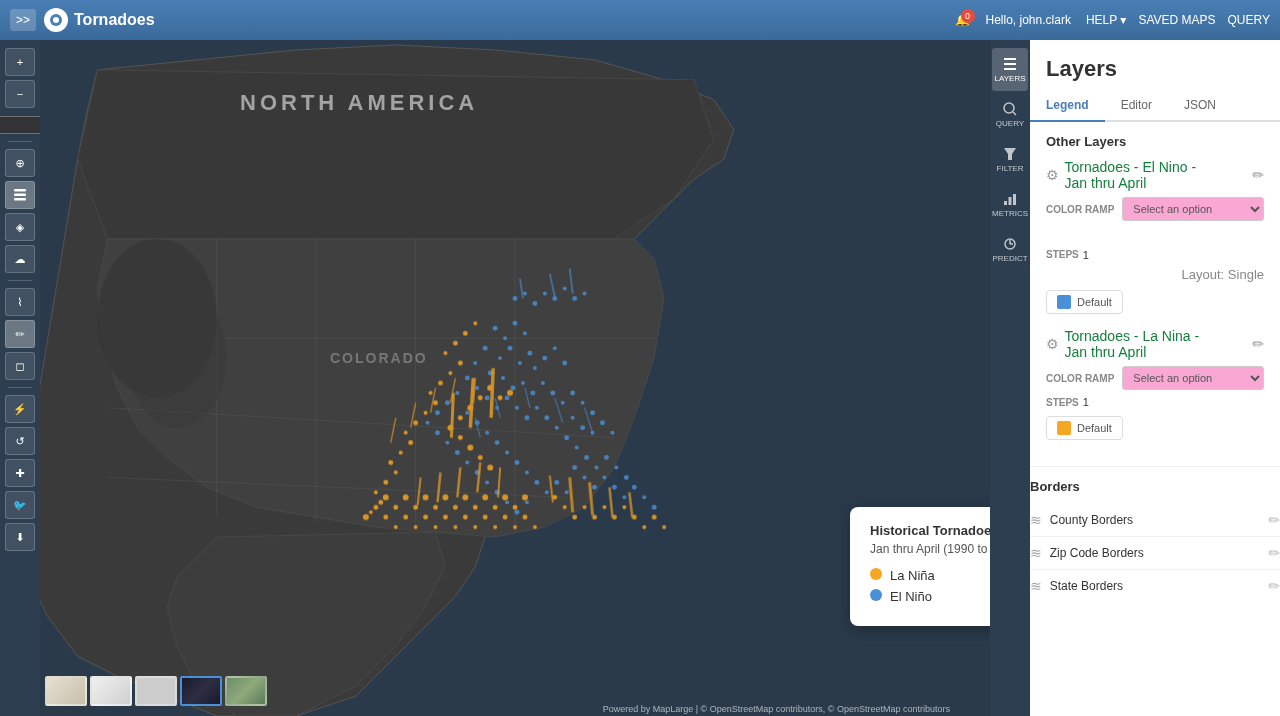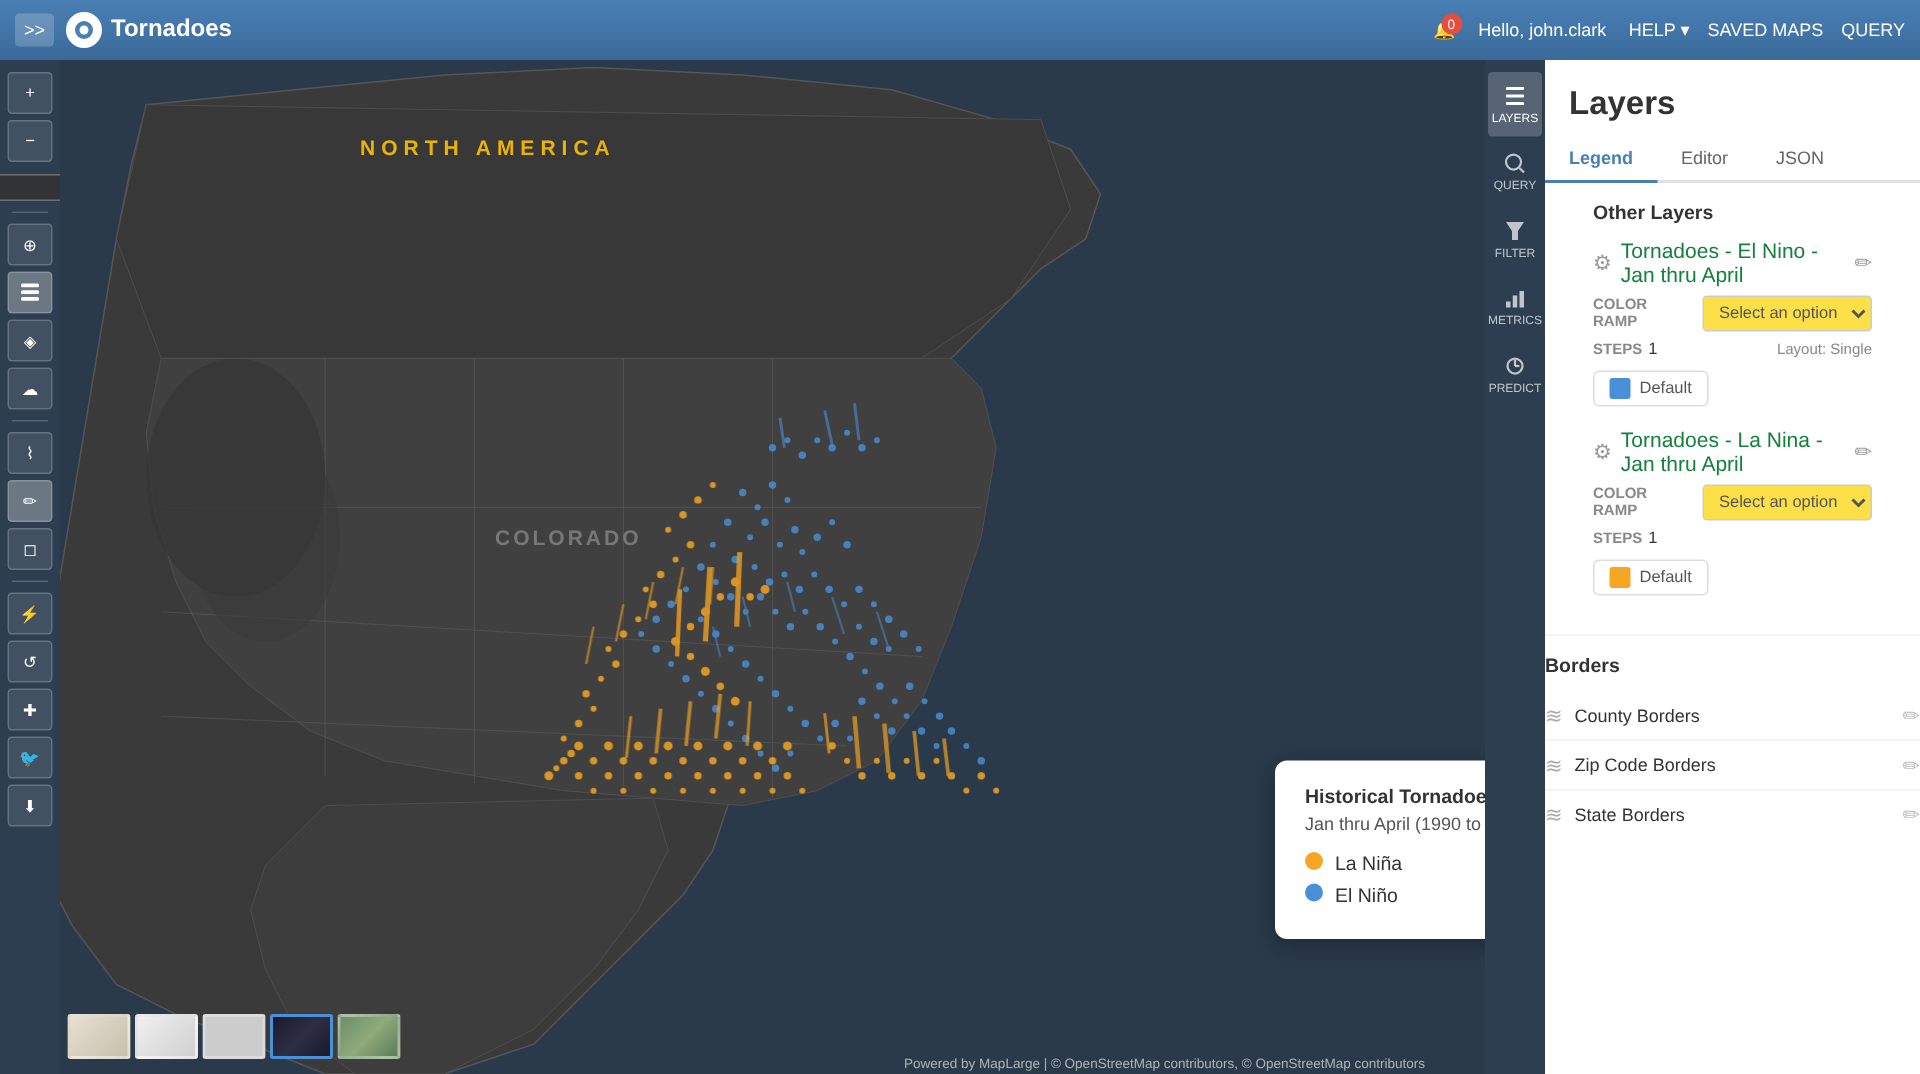--- a/index.html
+++ b/index.html
@@ -73,21 +73,21 @@
     
     .map-label {
       position: absolute;
       color: #888;
       font-size: 11px;
       font-weight: bold;
       letter-spacing: 2px;
       text-transform: uppercase;
       pointer-events: none;
     }
-    .map-label.north-america { top: 50px; left: 200px; font-size: 14px; color: #eab308; letter-spacing: 4px; }
+    .map-label.north-america { top: 50px; left: 200px; font-size: 22px; color: #a3a3a3; letter-spacing: 4px; }
     .map-label.colorado { top: 310px; left: 290px; font-size: 14px; color: #777; letter-spacing: 2px; }
 
     
     .legend-popup {
       position: absolute;
       bottom: 90px;
       left: 810px;
       background: white;
       border-radius: 8px;
       padding: 16px 20px;
@@ -195,38 +195,38 @@
     .layers-tab {
       padding: 8px 16px;
       font-size: 12px;
       cursor: pointer;
       color: #666;
       border-bottom: 2px solid transparent;
       margin-bottom: -2px;
     }
     .layers-tab.active { color: #4a7fb5; border-bottom-color: #4a7fb5; font-weight: bold; }
 
-    .panel-section { padding: 12px 32px; border-bottom: 1px solid #eee; }
+    .panel-section { padding: 12px 16px; border-bottom: 1px solid #eee; }
     .section-title { font-size: 13px; font-weight: bold; color: #333; margin-bottom: 10px; }
 
     .layer-item { margin-bottom: 14px; }
     .layer-item-header { display: flex; align-items: center; justify-content: space-between; margin-bottom: 6px; }
     .layer-name { font-size: 14px; color: #15803d; flex: 1; margin-left: 6px; }
     .layer-edit { color: #999; cursor: pointer; font-size: 14px; }
     .layer-icon { color: #999; font-size: 14px; }
 
     .color-ramp-row { display: flex; align-items: center; gap: 8px; margin-bottom: 6px; }
     .color-ramp-label { font-size: 10px; color: #888; font-weight: bold; text-transform: uppercase; }
     .color-ramp-select {
       flex: 1;
       padding: 4px 6px;
       font-size: 11px;
       border: 1px solid #ccc;
       border-radius: 3px;
-      background: #fde047;
+      background: #f9a8d4;
       color: #555;
     }
     .steps-label { font-size: 10px; color: #888; font-weight: bold; text-transform: uppercase; }
     .steps-val { font-size: 11px; color: #333; }
 
     .default-chip {
       display: inline-flex;
       align-items: center;
       gap: 6px;
       padding: 4px 10px;
@@ -646,21 +646,21 @@
             <span class="color-ramp-label">COLOR RAMP</span>
             <select class="color-ramp-select">
               <option>Select an option</option>
             </select>
           </div>
           <div style="display:flex;align-items:center;justify-content:space-between;margin-bottom:6px;">
             <div style="display:flex;gap:4px;align-items:center;">
               <span class="steps-label">STEPS</span>
               <span class="steps-val">1</span>
             </div>
-            <div style="font-size:10px;color:#888;">
+            <div style="font-size:13px;color:#888;margin-top:40px;">
               <span>Layout:</span>
               <span> Single</span>
             </div>
           </div>
           <div class="default-chip">
             <div class="chip-color blue"></div>
             <span>Default</span>
           </div>
         </div>
 

